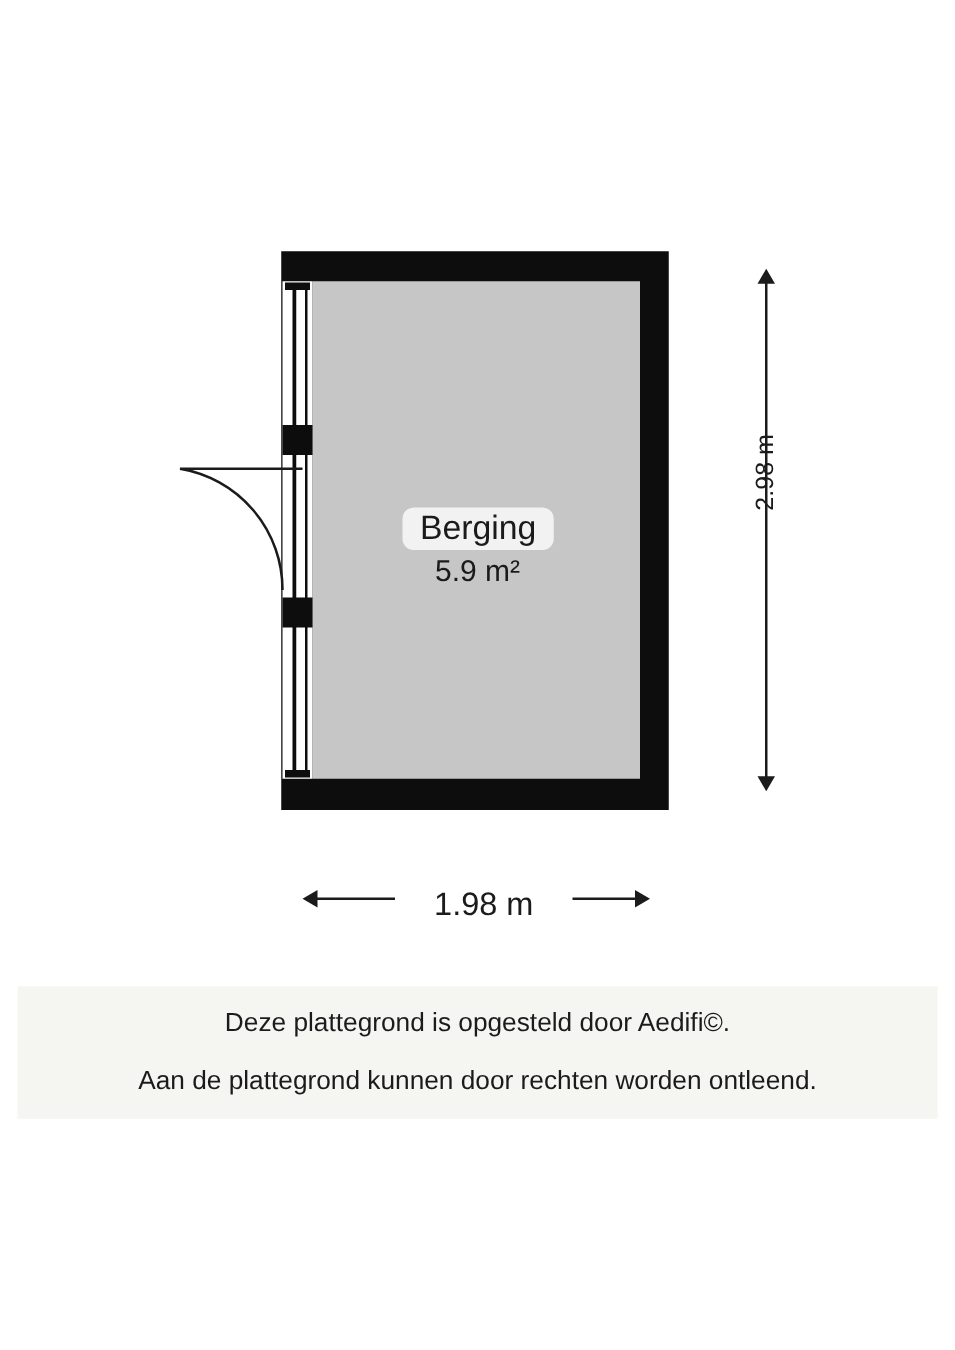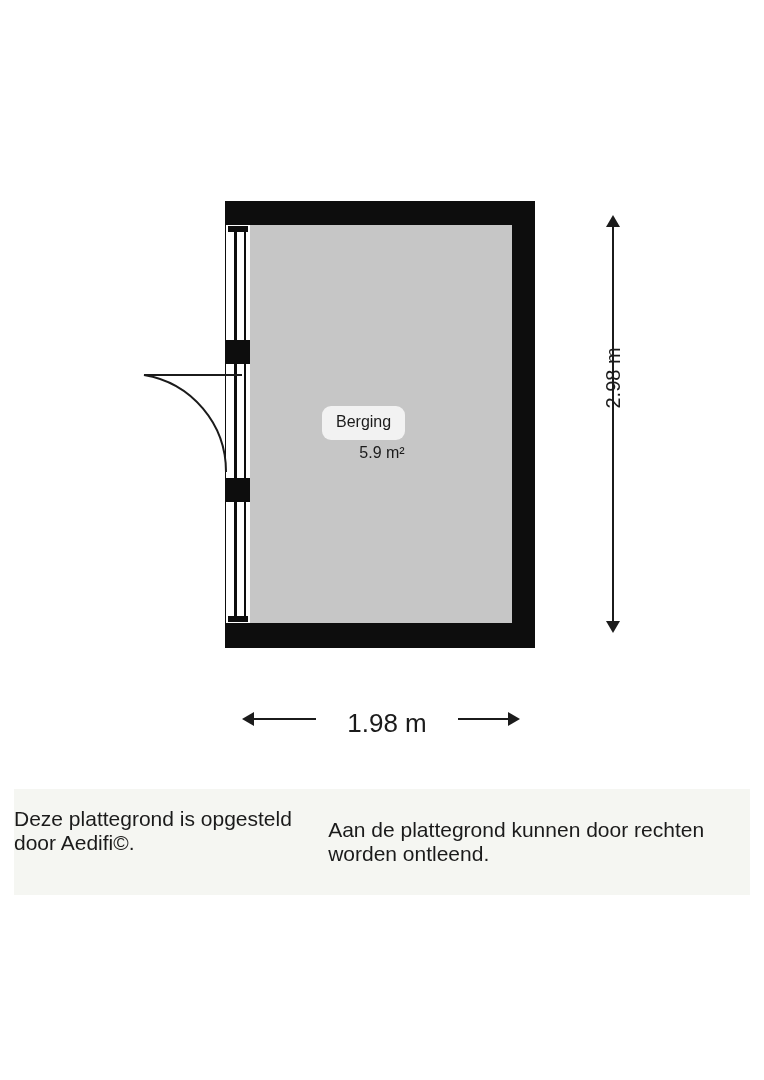--- a/index.html
+++ b/index.html
@@ -109,31 +109,31 @@
   }
 
   
   .room-label-box {
     position: absolute;
     left: 322px;
     top: 406px;
     background: #f2f2f2;
     border-radius: 9px;
     padding: 3px 14px 5px 14px;
-    font-size: 16px;
+    font-size: 27px;
     color: #1b1b1b;
     line-height: 26px;
   }
   .room-area {
     position: absolute;
     left: 322px;
     top: 444px;
     width: 120px;
     text-align: center;
-    font-size: 16px;
+    font-size: 24px;
     color: #1b1b1b;
   }
 
   
   .dim-v-line {
     position: absolute;
     left: 612px;
     top: 222px;
     width: 2px;
     height: 404px;
@@ -202,21 +202,21 @@
 
   
   .footer {
     position: absolute;
     left: 14px;
     top: 789px;
     width: 736px;
     height: 106px;
     background: #f5f6f2;
     display: flex;
-    flex-direction: row;
+    flex-direction: column;
     align-items: center;
     justify-content: center;
   }
   .footer-line1 {
     font-size: 21px;
     color: #1b1b1b;
     margin-bottom: 22px;
   }
   .footer-line2 {
     font-size: 21px;

